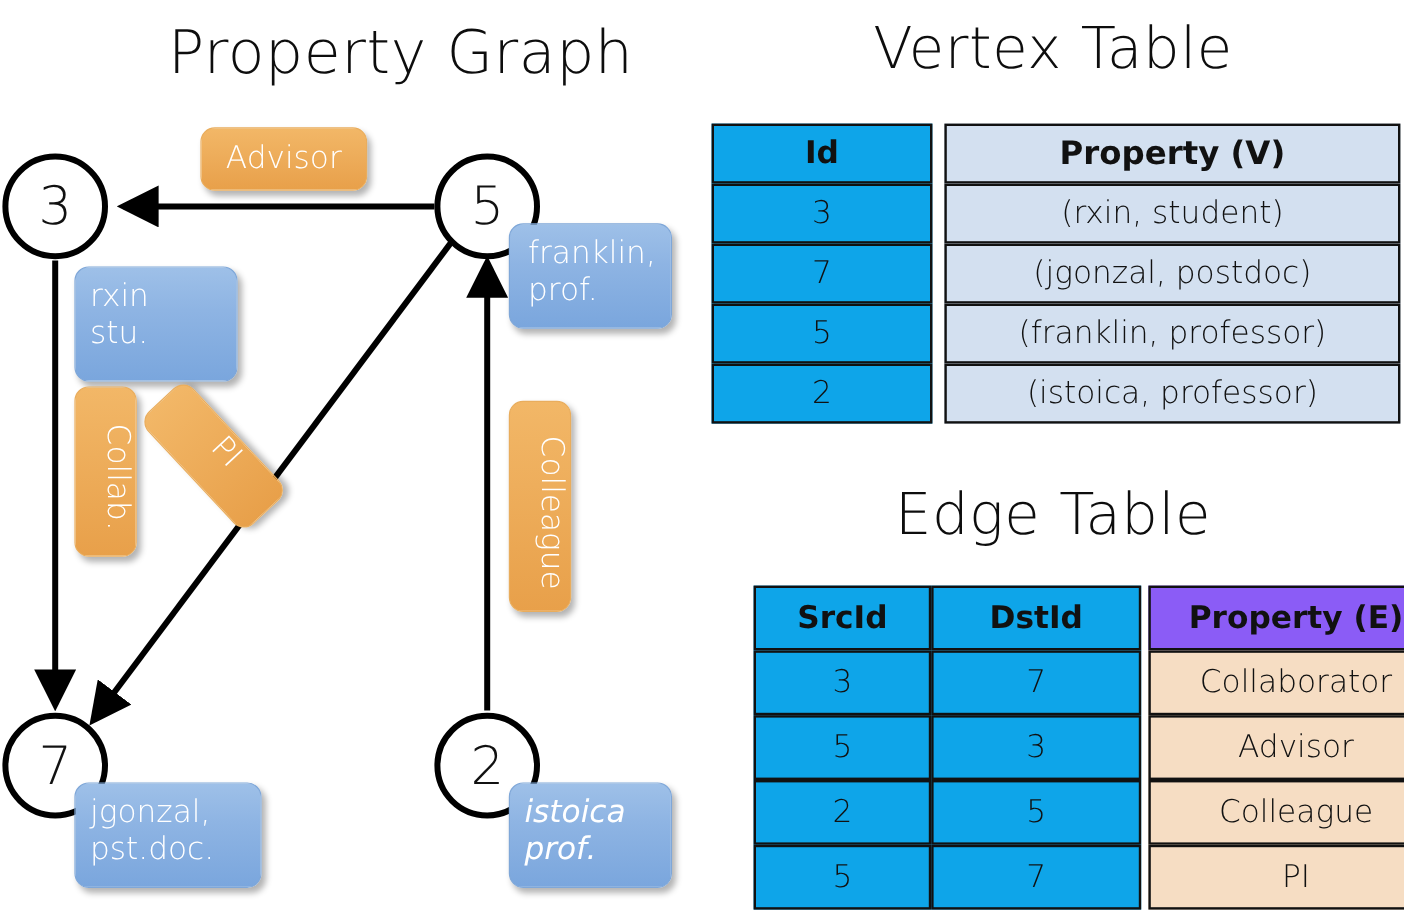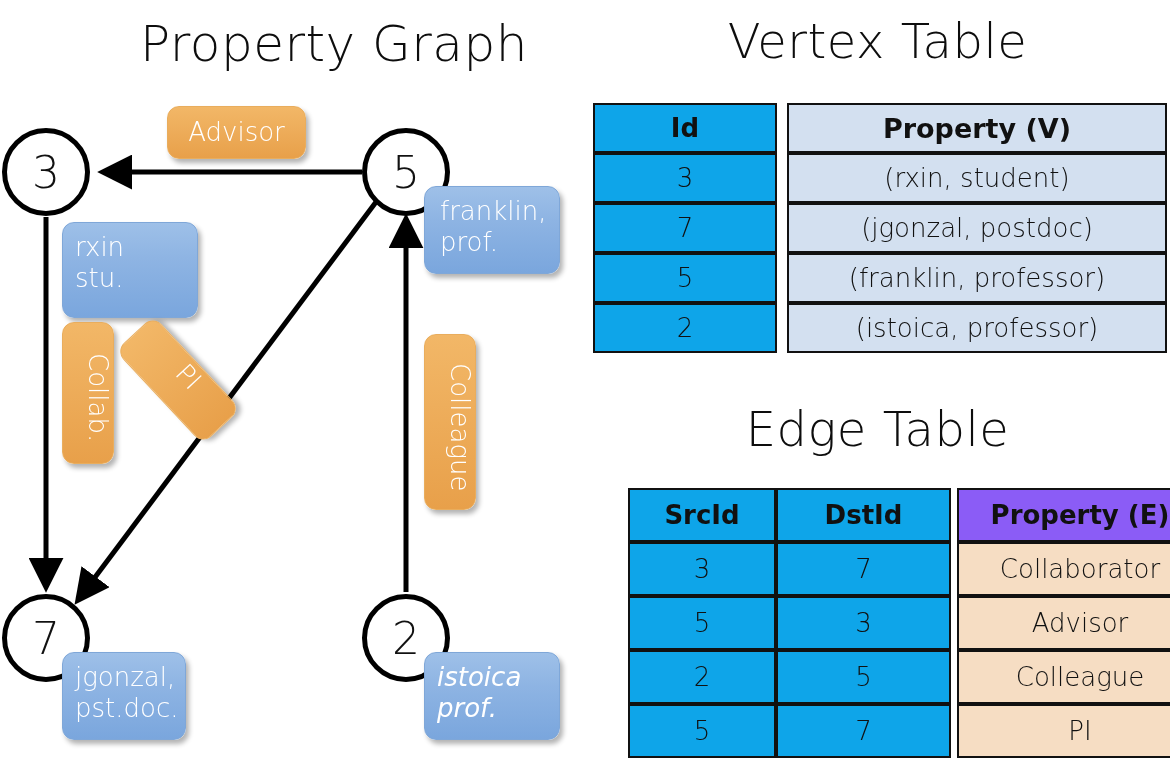--- a/index.html
+++ b/index.html
@@ -144,21 +144,21 @@
   <div class="propbox blue" style="left:62px;top:186px;width:136px;height:96px;margin-top:36px;">
     <div>rxin</div>
     <div>stu.</div>
   </div>
 
   <div class="propbox blue" style="left:424px;top:186px;width:136px;height:88px;padding-left:15px;">
     <div>franklin,</div>
     <div>prof.</div>
   </div>
 
-  <div class="propbox blue" style="left:62px;top:652px;width:124px;height:88px;">
+  <div class="propbox blue" style="left:62px;top:652px;width:156px;height:88px;">
     <div>jgonzal,</div>
     <div>pst.doc.</div>
   </div>
 
   <div class="propbox blue" style="left:424px;top:652px;width:136px;height:88px;font-style:italic;">
     <div>istoica</div>
     <div>prof.</div>
   </div>
 
   <div class="propbox orange" style="left:167px;top:106px;width:139px;height:53px;display:flex;align-items:center;justify-content:center;padding:0;">

